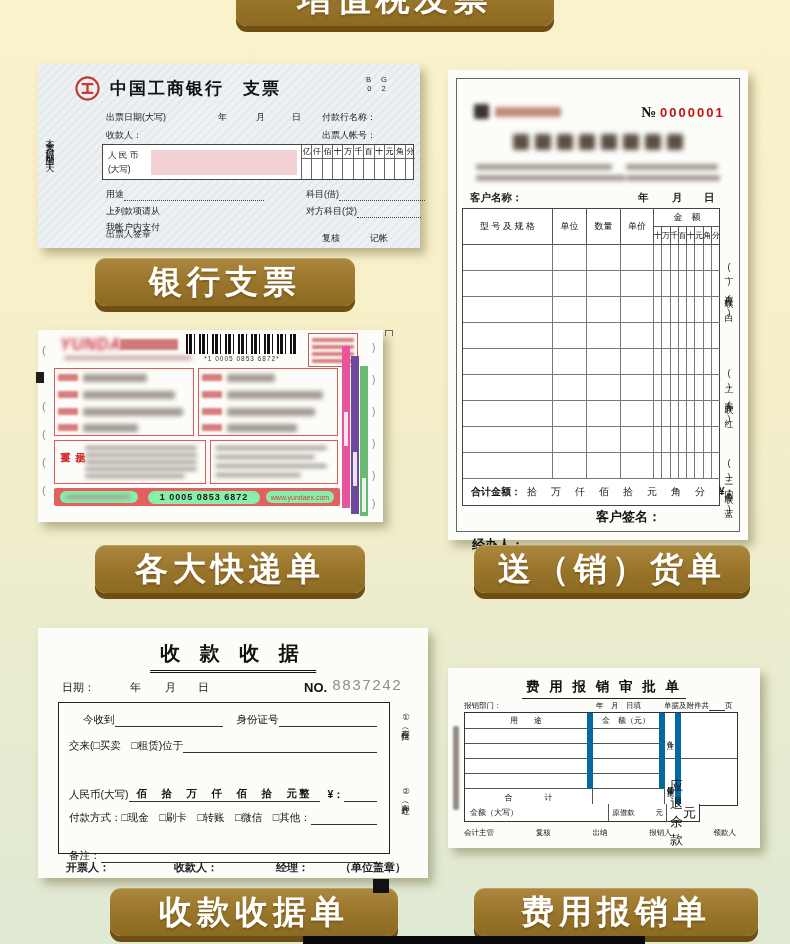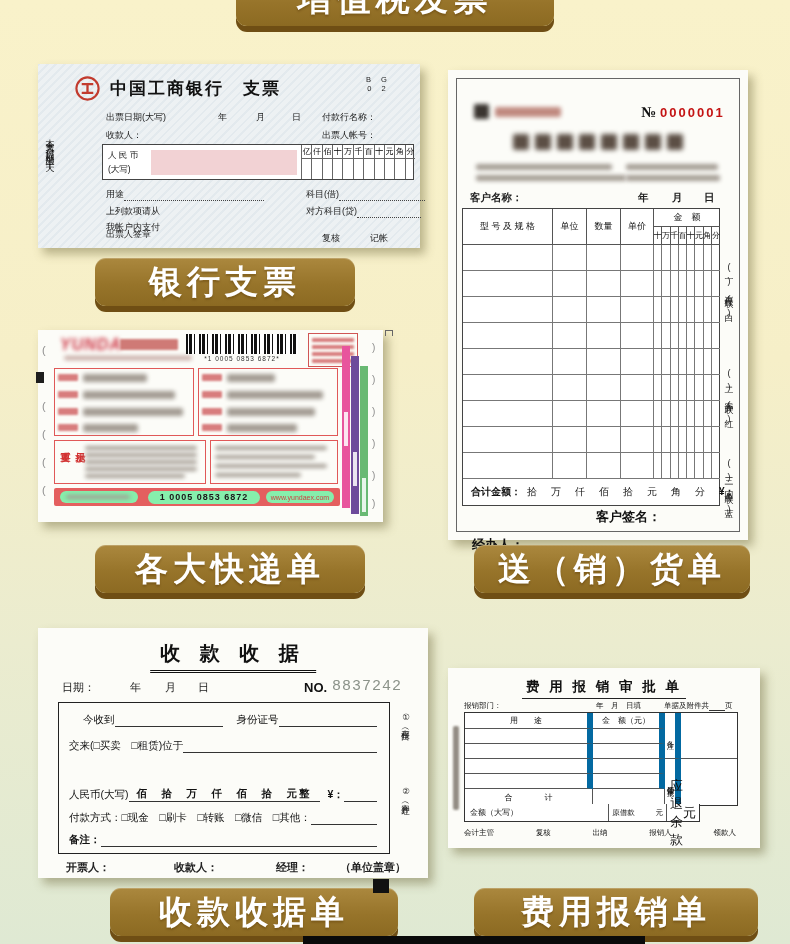--- a/index.html
+++ b/index.html
@@ -420,21 +420,21 @@
       <div class="rc-line" style="left:10px;top:84px;width:308px;">
         <span>人民币(大写)</span>
         <span style="border-bottom:1px solid #333;padding:0 8px;font-weight:bold;letter-spacing:2px;">佰　拾　万　仟　佰　拾　元整</span>
         <span style="margin-left:8px;font-weight:bold;">¥：</span>
           <span class="uf"></span>
       </div>
       <div class="rc-line" style="left:10px;top:108px;width:308px;">
         <span>付款方式：□现金　□刷卡　□转账　□微信　□其他：</span>
           <span class="uf"></span>
       </div>
-      <div class="rc-line" style="left:10px;top:130px;width:308px;font-weight:bold;">
+      <div class="rc-line" style="left:10px;top:146px;width:308px;">
         <span>备注：</span>
           <span class="uf"></span>
       </div>
     </div>
     <div class="p vtext" style="left:362px;top:84px;height:66px;font-size:8.5px;color:#222;letter-spacing:1px;">①存根（白）</div>
     <div class="p vtext" style="left:362px;top:158px;height:66px;font-size:8.5px;color:#222;letter-spacing:1px;">②客户（红）</div>
     <span class="p small-lbl" style="left:28px;top:232px;font-size:11px;font-weight:bold;">开票人：</span>
     <span class="p small-lbl" style="left:136px;top:232px;font-size:11px;font-weight:bold;">收款人：</span>
     <span class="p small-lbl" style="left:238px;top:232px;font-size:11px;font-weight:bold;">经理：</span>
     <span class="p small-lbl" style="left:302px;top:232px;font-size:11px;font-weight:bold;">（单位盖章）</span>

